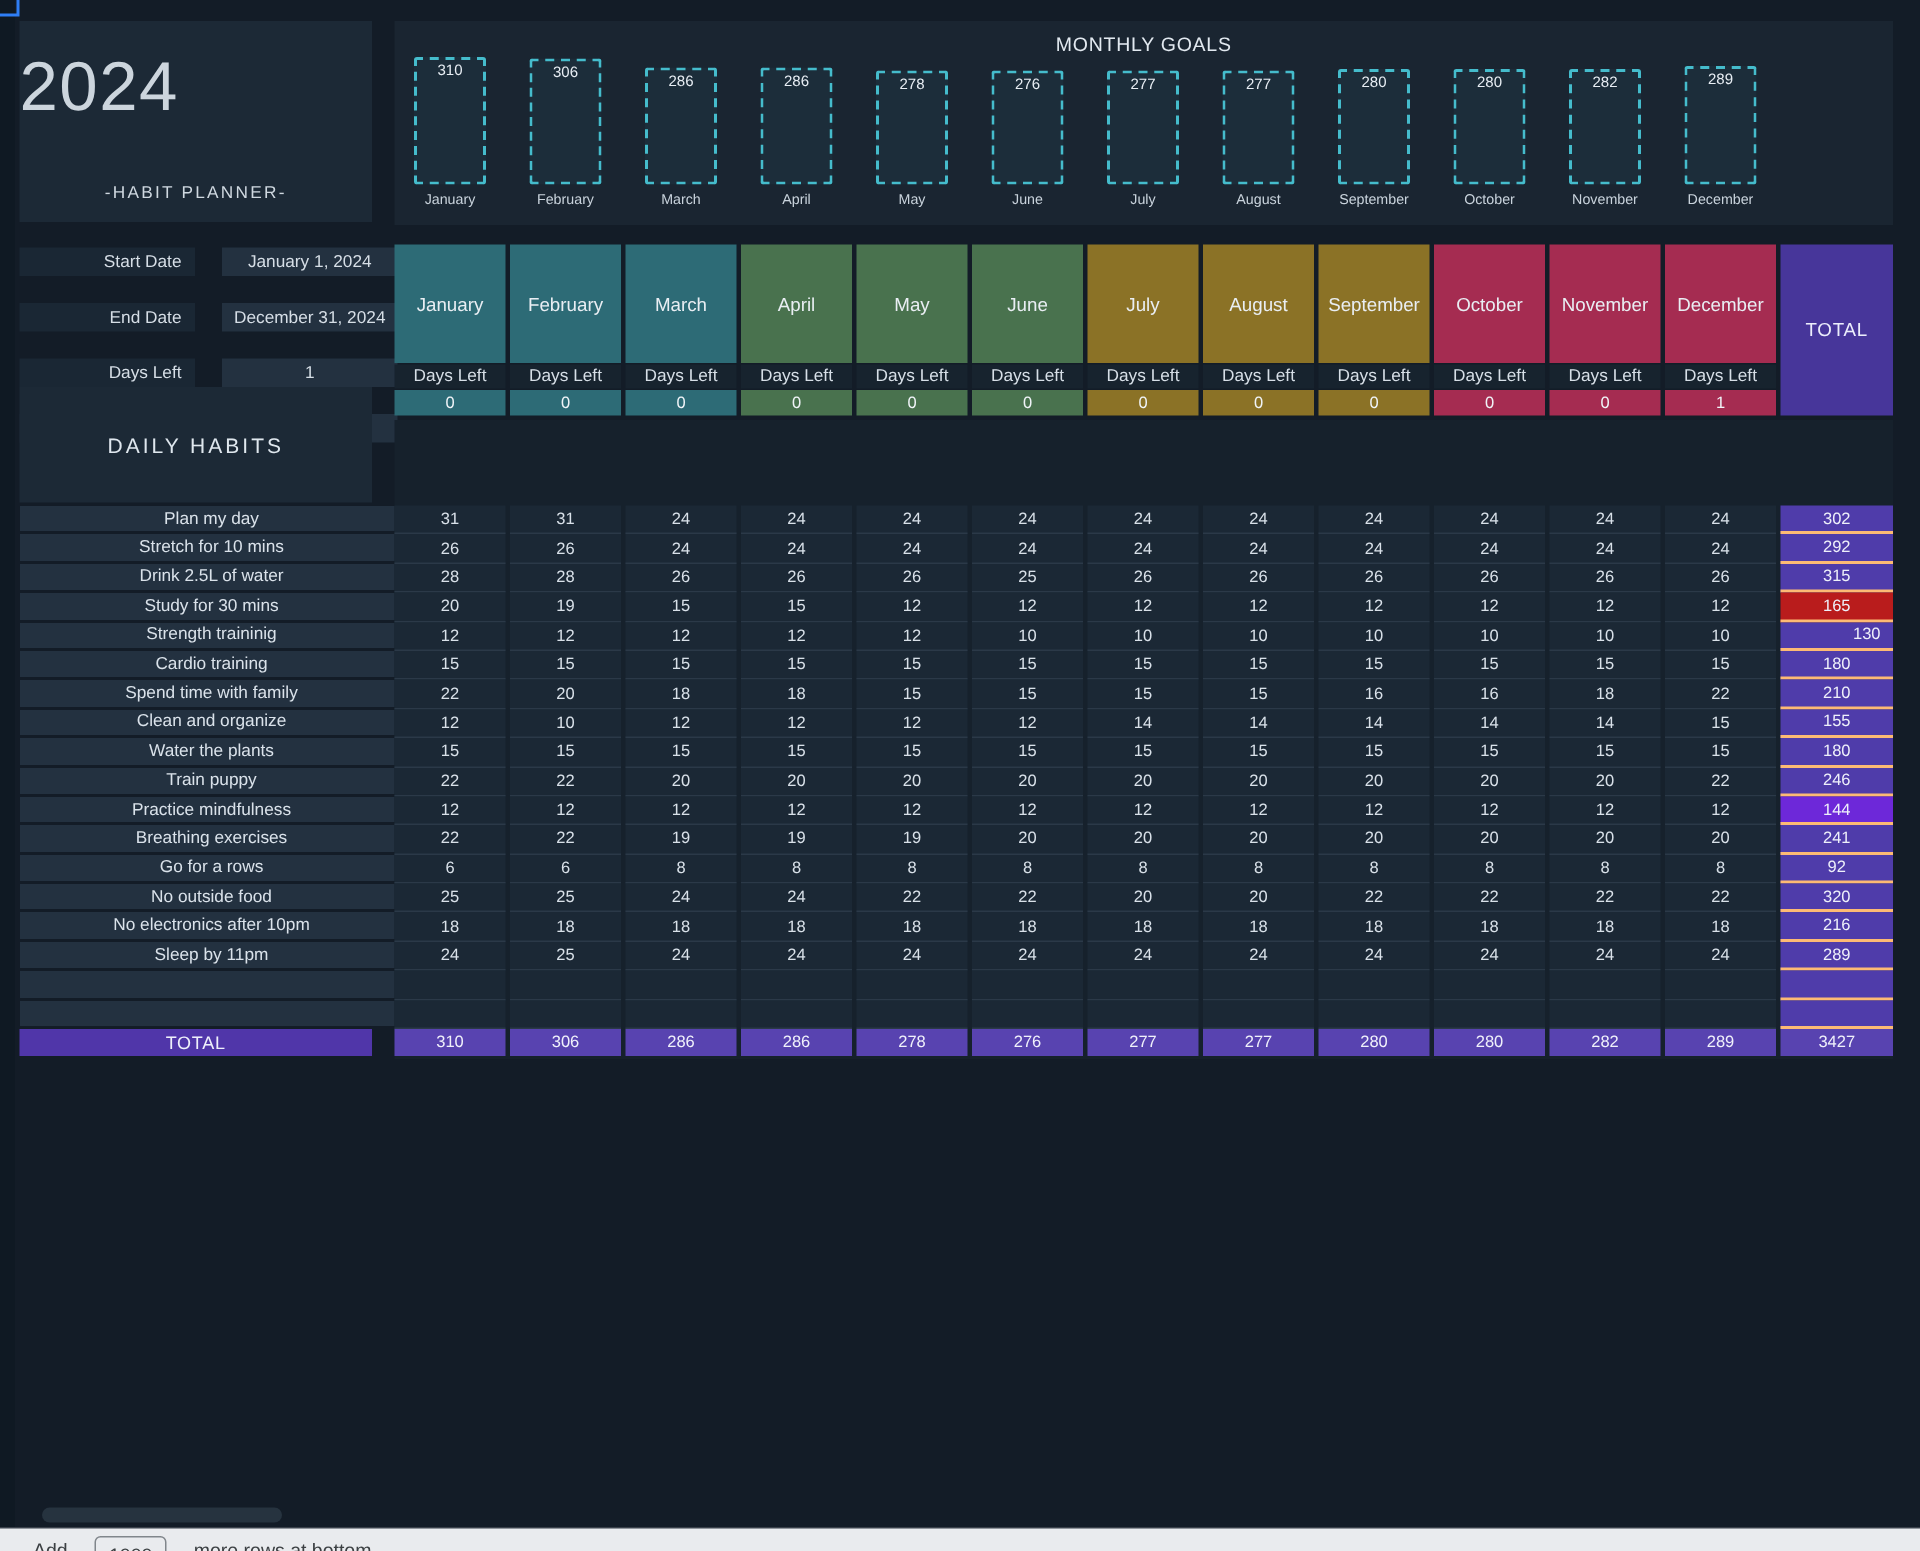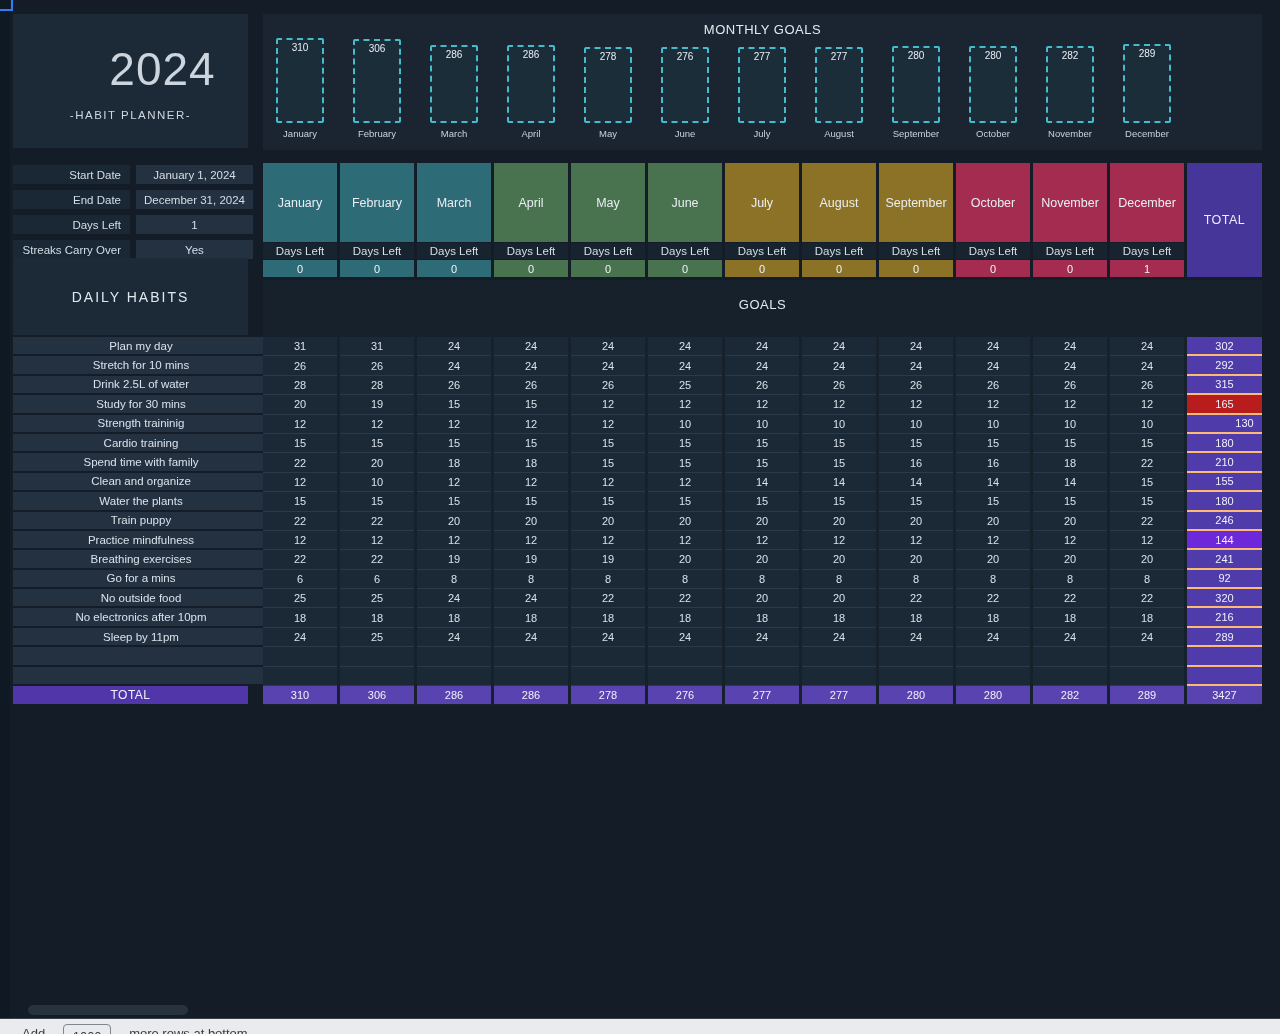--- a/index.html
+++ b/index.html
@@ -7,24 +7,24 @@
   .page {
     position:relative; width:1280px; height:1034px; overflow:hidden;
     background:#131c27; font-family:"Liberation Sans", sans-serif;
   }
   .left-edge { position:absolute; left:0; top:0; width:10px; height:1018px; background:#0f1923; }
   .sel-frag { position:absolute; left:-9px; top:-9px; width:22px; height:20px; border:2px solid #2f7ef5; }
 
   
   .aside { position:absolute; left:13px; top:14px; width:235px; height:704px; }
   .year-panel { position:absolute; top:0; left:0; width:235px; height:134px; background:#1c2936; }
-  .year { position:absolute; top:28px; width:100%; text-align:center; font-size:46px; font-weight:300; letter-spacing:1px; color:#ccd5dd;margin-left:32px; }
-  .subtitle { position:absolute; top:95px; width:100%; text-align:center; font-size:11.5px; letter-spacing:1.5px; color:#cfd8e0; }
-
-  #settings { position:absolute; top:151px; left:0; width:235px; display:grid; grid-template-columns:117px 117px; gap:6px; }
+  .year { position:absolute; top:16px; width:100%; text-align:left; font-size:46px; font-weight:300; letter-spacing:1px; color:#ccd5dd; }
+  .subtitle { position:absolute; top:109px; width:100%; text-align:center; font-size:11.5px; letter-spacing:1.5px; color:#cfd8e0; }
+
+  #settings { position:absolute; top:151px; left:0; width:235px; display:grid; grid-template-columns:117px 117px; gap:18px; }
   .set-label { height:19px; background:#1a2734; display:flex; align-items:center; justify-content:flex-end; padding-right:9px; font-size:11.5px; color:#d6dee6; }
   .set-value { height:19px; background:#233140; display:flex; align-items:center; justify-content:center; font-size:11.5px; color:#d6dee6; }
 
   .habits-header { position:absolute; top:244px; left:0; width:235px; height:77px; background:#1c2936;
     display:flex; align-items:center; justify-content:center; font-size:14px; letter-spacing:2px; color:#dfe7ee; }
 
   #habit-list { position:absolute; top:323px; left:0; width:256px; }
   .habit-row { height:19.4px; padding-bottom:2px; background:#233140; background-clip:content-box;
     display:flex; align-items:center; justify-content:center; font-size:11.5px; color:#dae2ea; }
   .left-total { position:absolute; top:672px; left:0; width:235px; height:18px; background:#5036a9;
@@ -96,21 +96,21 @@
         <div class="habit-row">Drink 2.5L of water</div>
         <div class="habit-row">Study for 30 mins</div>
         <div class="habit-row">Strength traininig</div>
         <div class="habit-row">Cardio training</div>
         <div class="habit-row">Spend time with family</div>
         <div class="habit-row">Clean and organize</div>
         <div class="habit-row">Water the plants</div>
         <div class="habit-row">Train puppy</div>
         <div class="habit-row">Practice mindfulness</div>
         <div class="habit-row">Breathing exercises</div>
-        <div class="habit-row">Go for a mins</div>
+        <div class="habit-row">Go for a rows</div>
         <div class="habit-row">No outside food</div>
         <div class="habit-row">No electronics after 10pm</div>
         <div class="habit-row">Sleep by 11pm</div>
         <div class="habit-row"></div>
         <div class="habit-row"></div>
       </div>
     <div class="left-total">TOTAL</div>
   </div>
 
   <div class="main">
@@ -224,21 +224,20 @@
         <div class="mt-dval" style="background: rgb(73, 114, 78); grid-area: 3 / 6;">0</div>
         <div class="mt-dval" style="background: rgb(139, 114, 38); grid-area: 3 / 7;">0</div>
         <div class="mt-dval" style="background: rgb(139, 114, 38); grid-area: 3 / 8;">0</div>
         <div class="mt-dval" style="background: rgb(139, 114, 38); grid-area: 3 / 9;">0</div>
         <div class="mt-dval" style="background: rgb(165, 44, 81); grid-area: 3 / 10;">0</div>
         <div class="mt-dval" style="background: rgb(165, 44, 81); grid-area: 3 / 11;">0</div>
         <div class="mt-dval" style="background: rgb(165, 44, 81); grid-area: 3 / 12;">1</div>
         <div class="mt-total" style="grid-area: 1 / 13 / span 3; background: rgb(71, 54, 154);">TOTAL</div>
       </div>
     <div class="goals-sec">
-      <div class="goals-title">GOALS</div>
       <div id="goals-grid">
           <div class="g-row">
             <div class="g-cell">31</div>
             <div class="g-cell">31</div>
             <div class="g-cell">24</div>
             <div class="g-cell">24</div>
             <div class="g-cell">24</div>
             <div class="g-cell">24</div>
             <div class="g-cell">24</div>
             <div class="g-cell">24</div>

